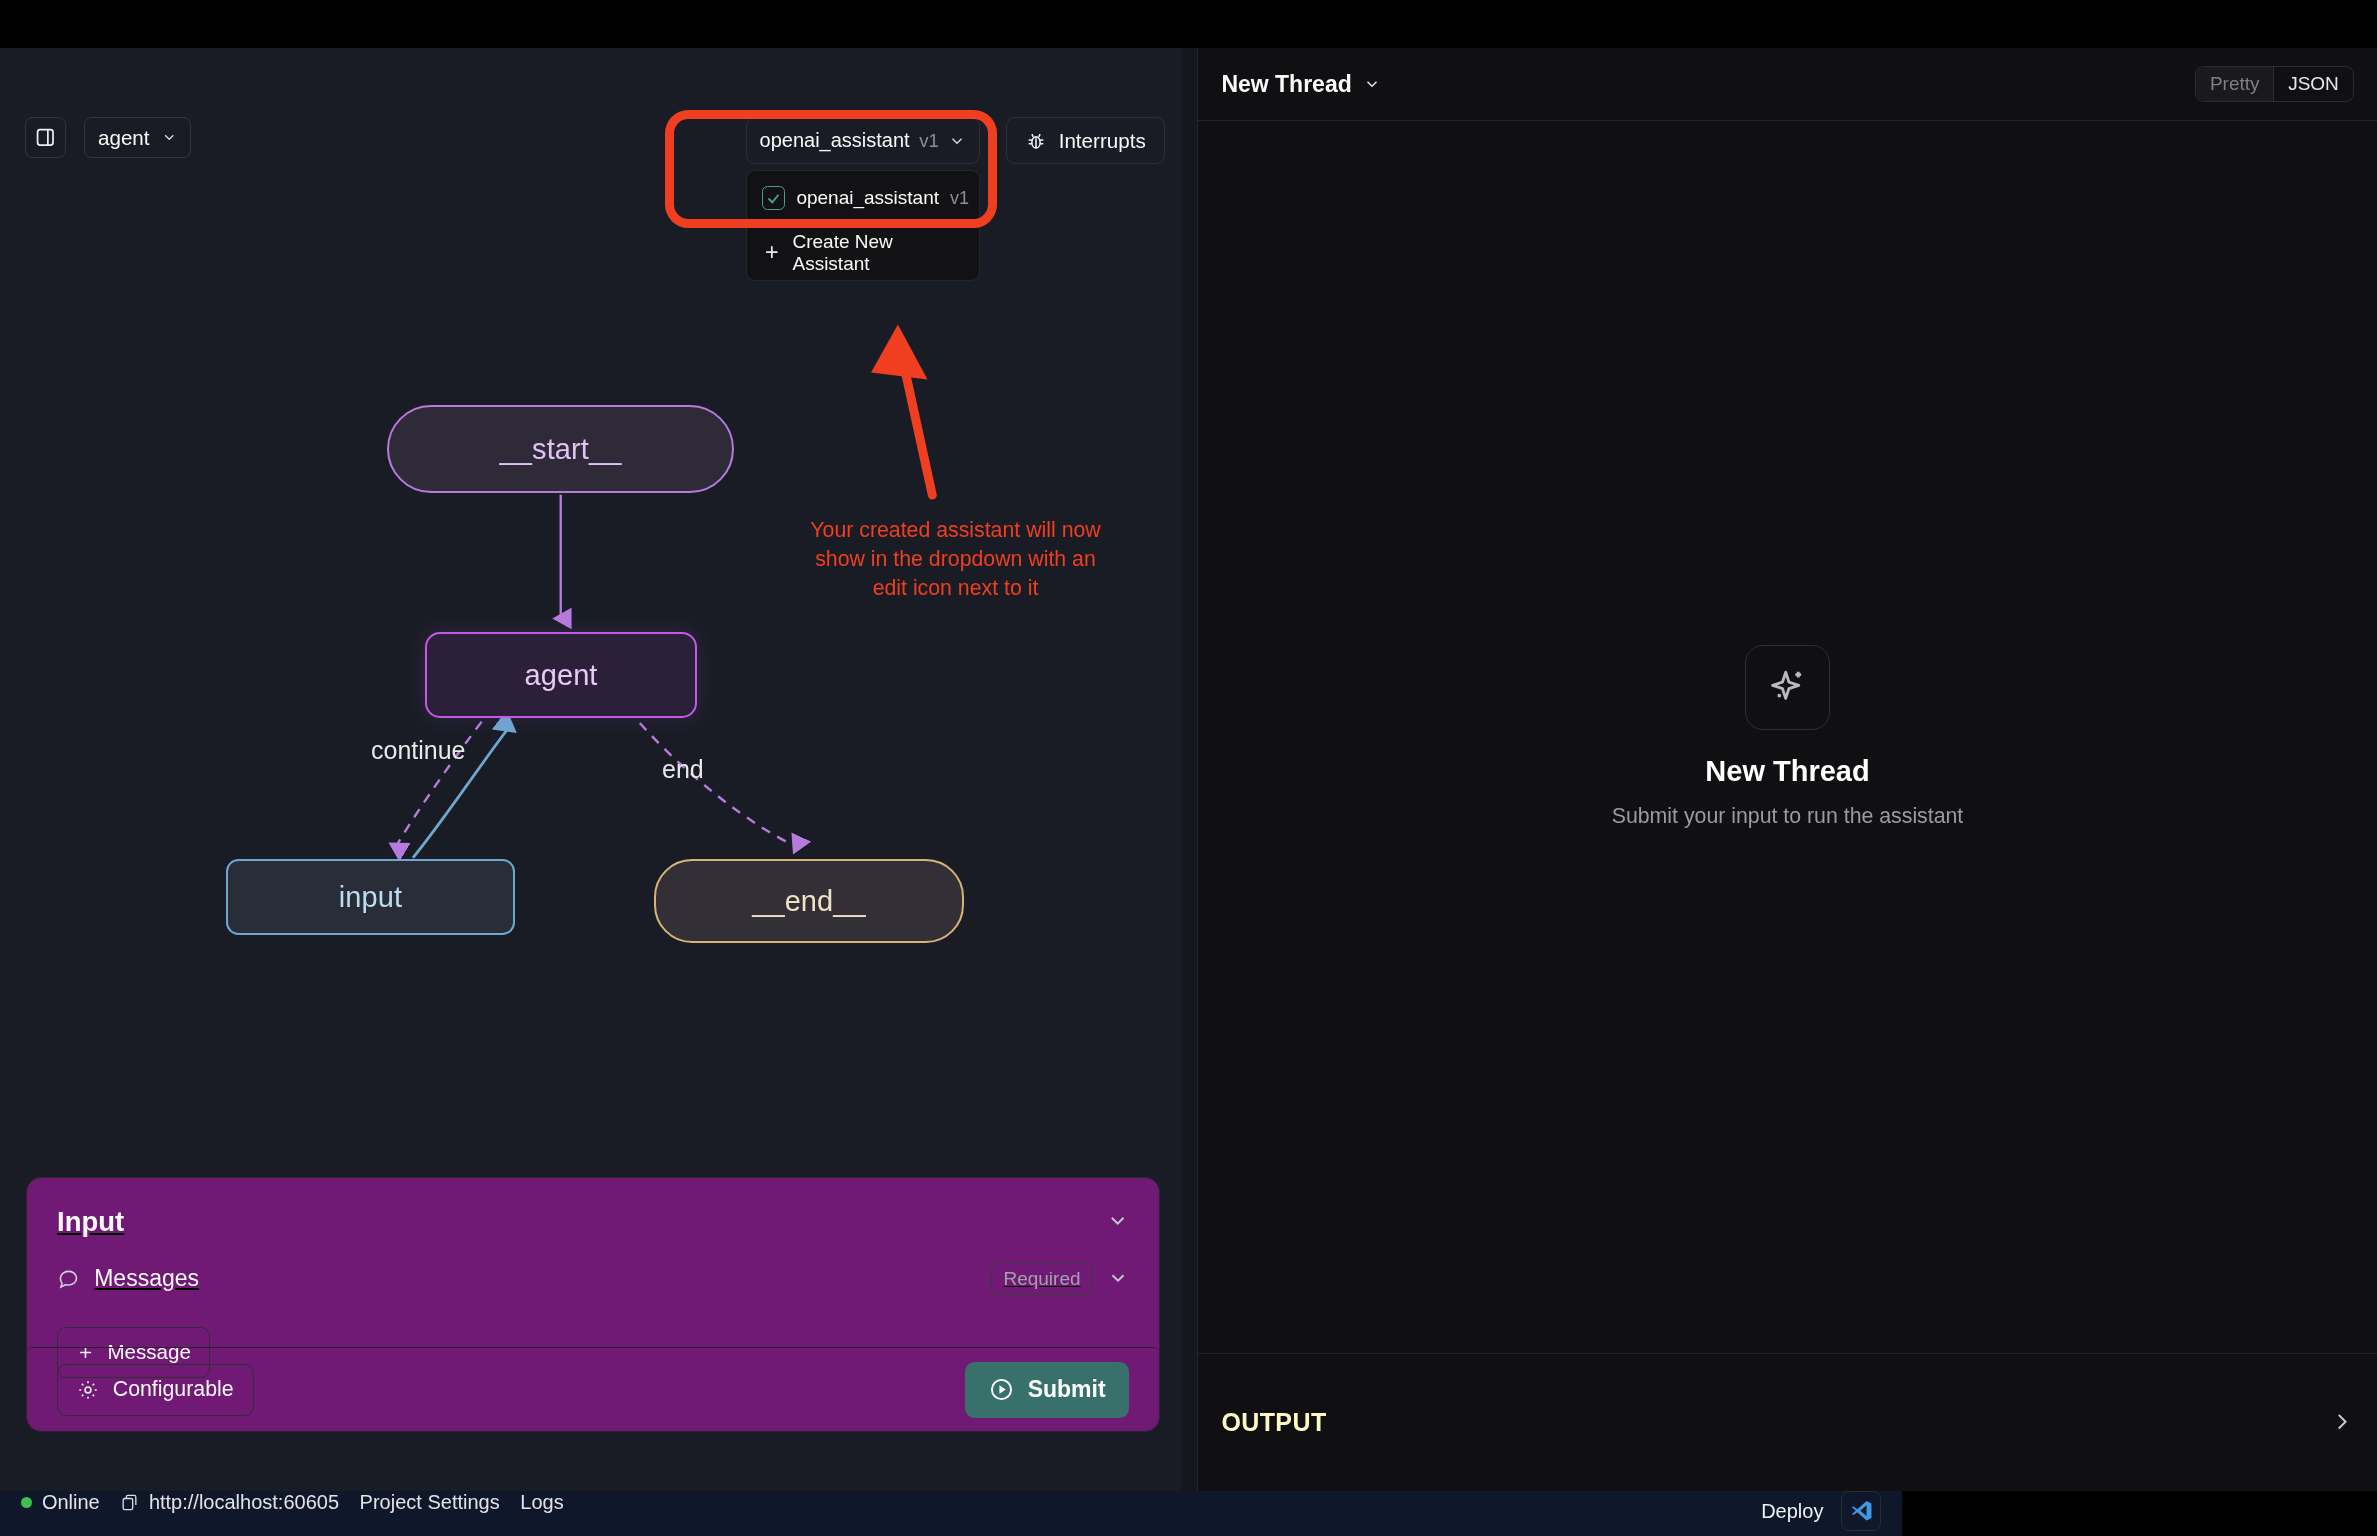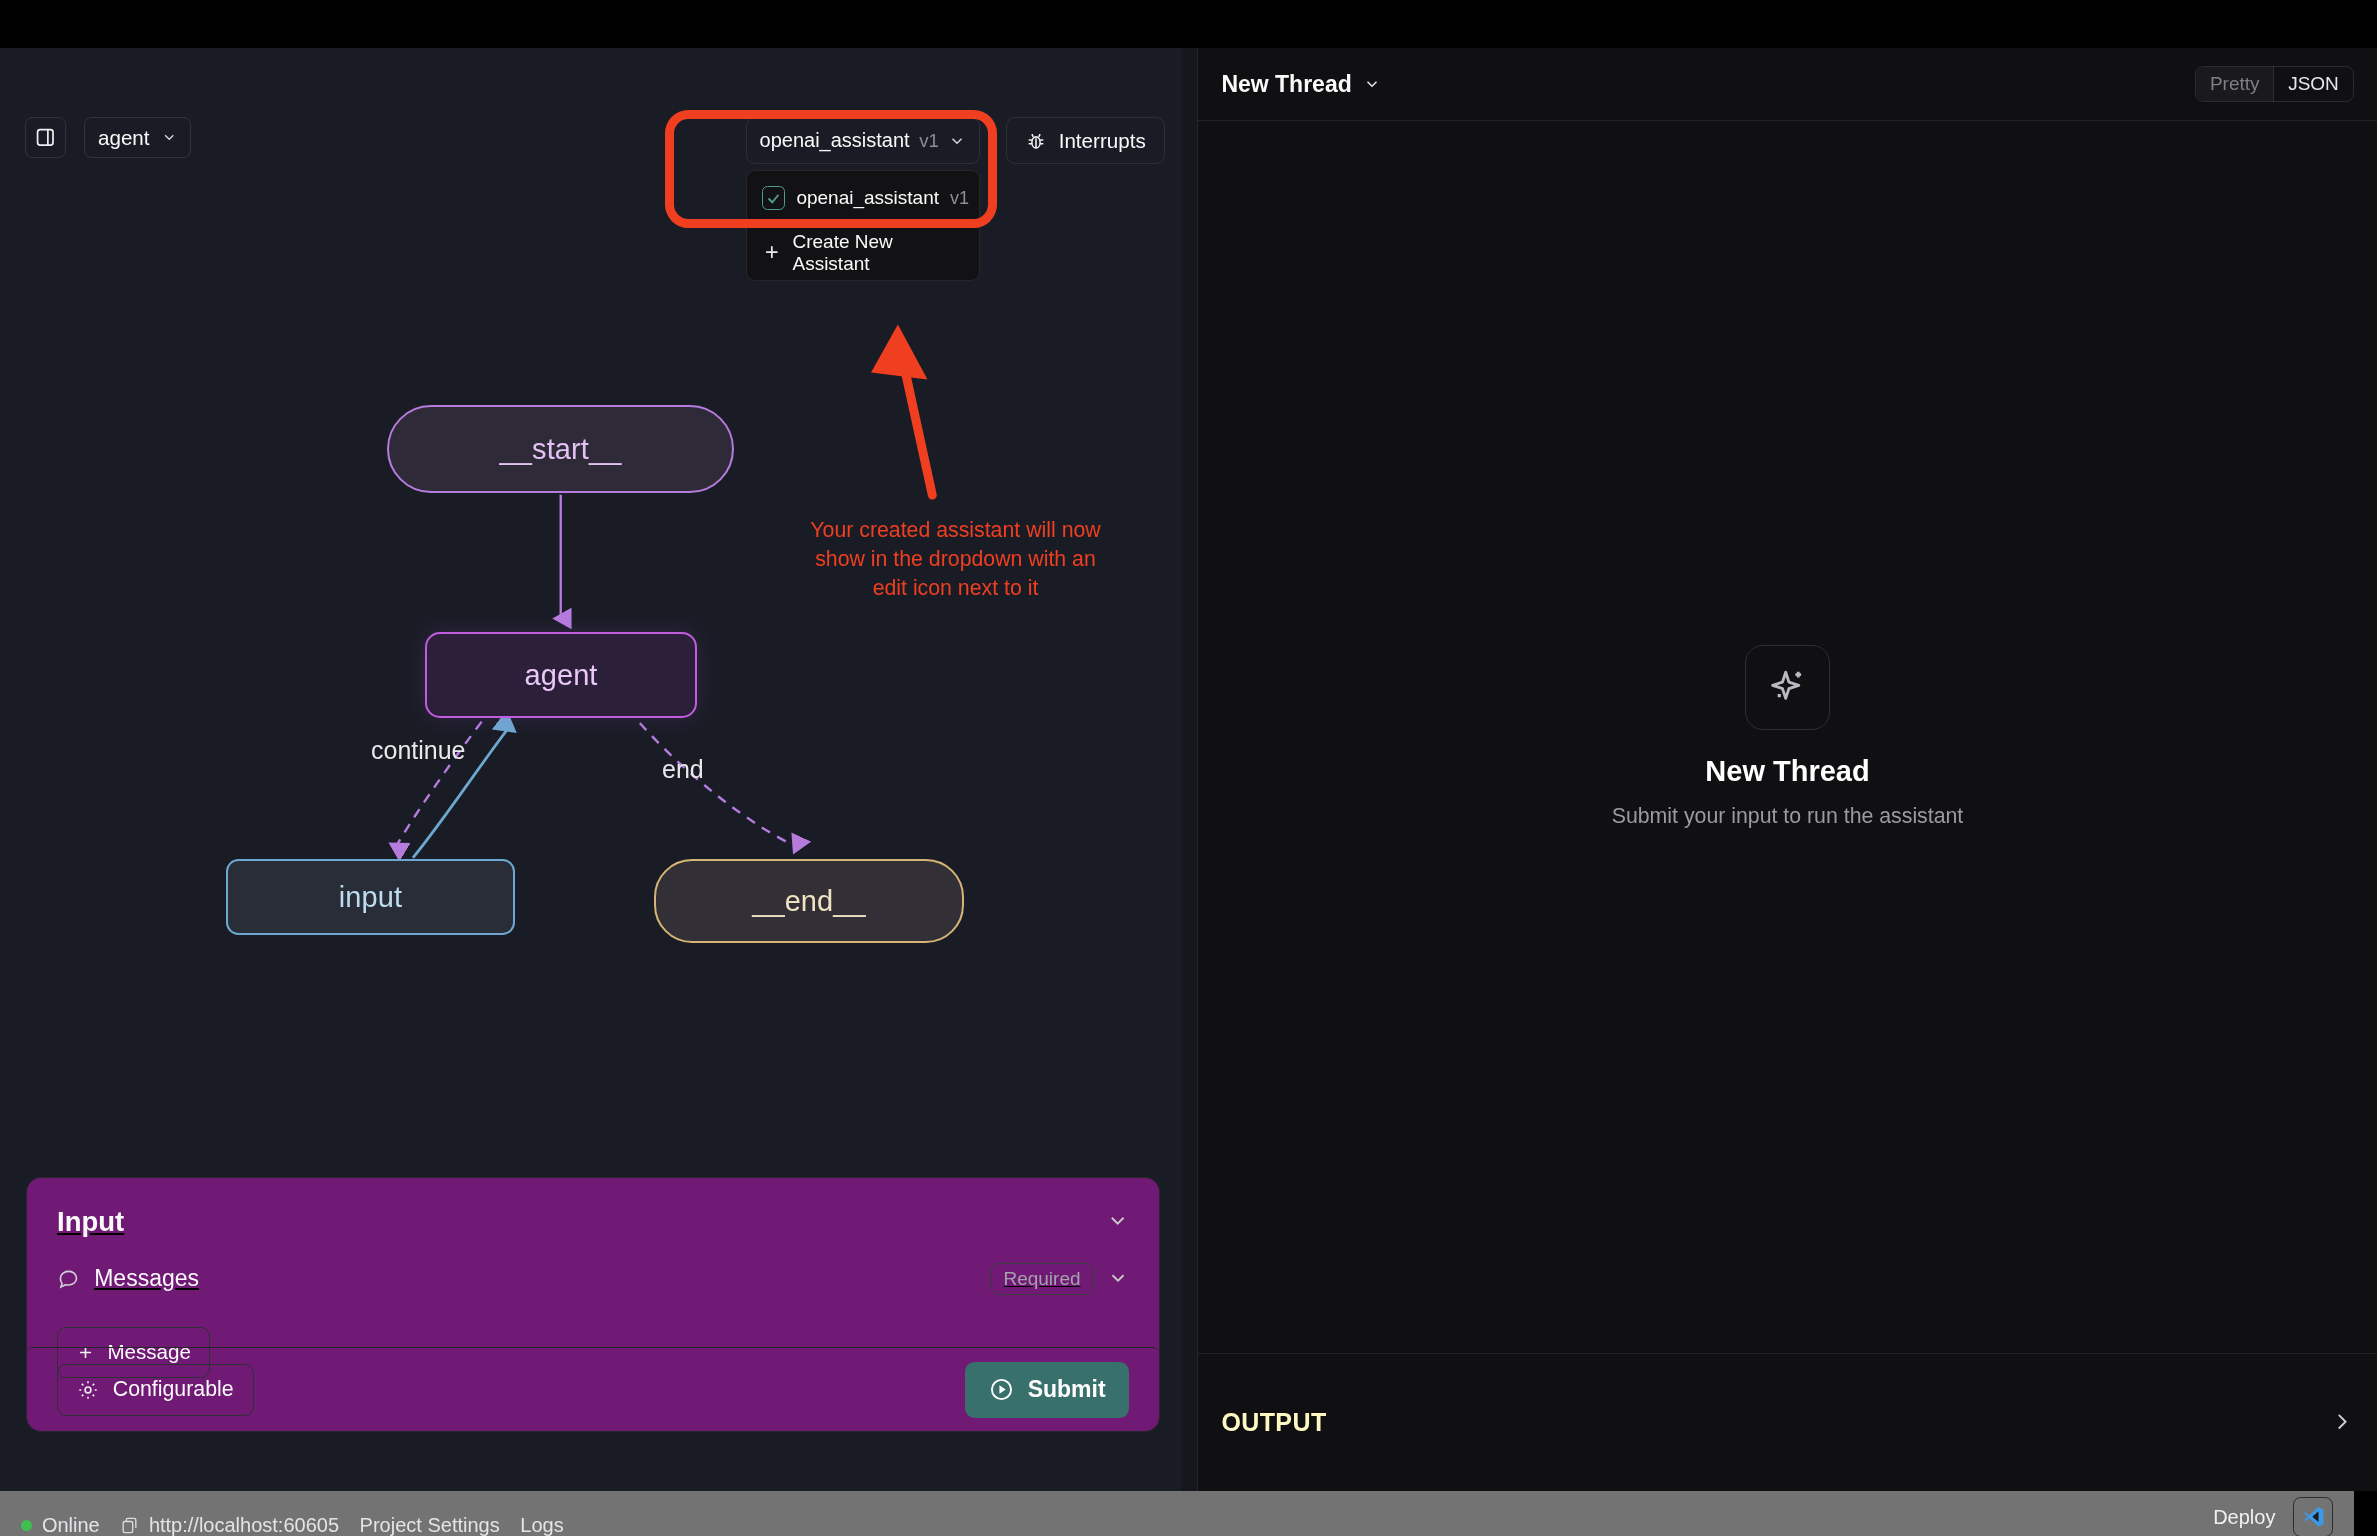--- a/index.html
+++ b/index.html
@@ -159,22 +159,22 @@
 
   .rp-output {
     position:absolute; left:0; bottom:0; width:100%; height:138px;
     border-top:1.4px solid #232326; display:flex; align-items:center;
     justify-content:space-between; padding:0 23.4px;
   }
   .out-lbl { color:#fef9c3; font-size:25px; font-weight:700; letter-spacing:0.4px; }
 
   
   .statusbar {
-    position:absolute; left:0; bottom:0; width:2354px; height:46px;
-    background:#737373; display:flex; align-items:flex-end;
+    position:absolute; left:0; bottom:0; width:1902px; height:46px;
+    background:#0f172a; display:flex; align-items:flex-start;
     justify-content:space-between; padding:0 20.6px;
   }
   .sb-left { display:flex; align-items:center; gap:20.6px; color:#e4e4e8; font-size:20px; }
   .sb-right { display:flex; align-items:center; gap:18px; color:#f0f0f2; font-size:20px; }
   .dot { width:11.7px; height:11.7px; border-radius:50%; background:#3fbf4f; display:inline-block; }
   .sb-item { display:flex; align-items:center; gap:9.6px; }
   .vsc {
     width:40px; height:40px; border:1px solid #2b2b30; border-radius:7.6px;
     display:flex; align-items:center; justify-content:center;
   }

